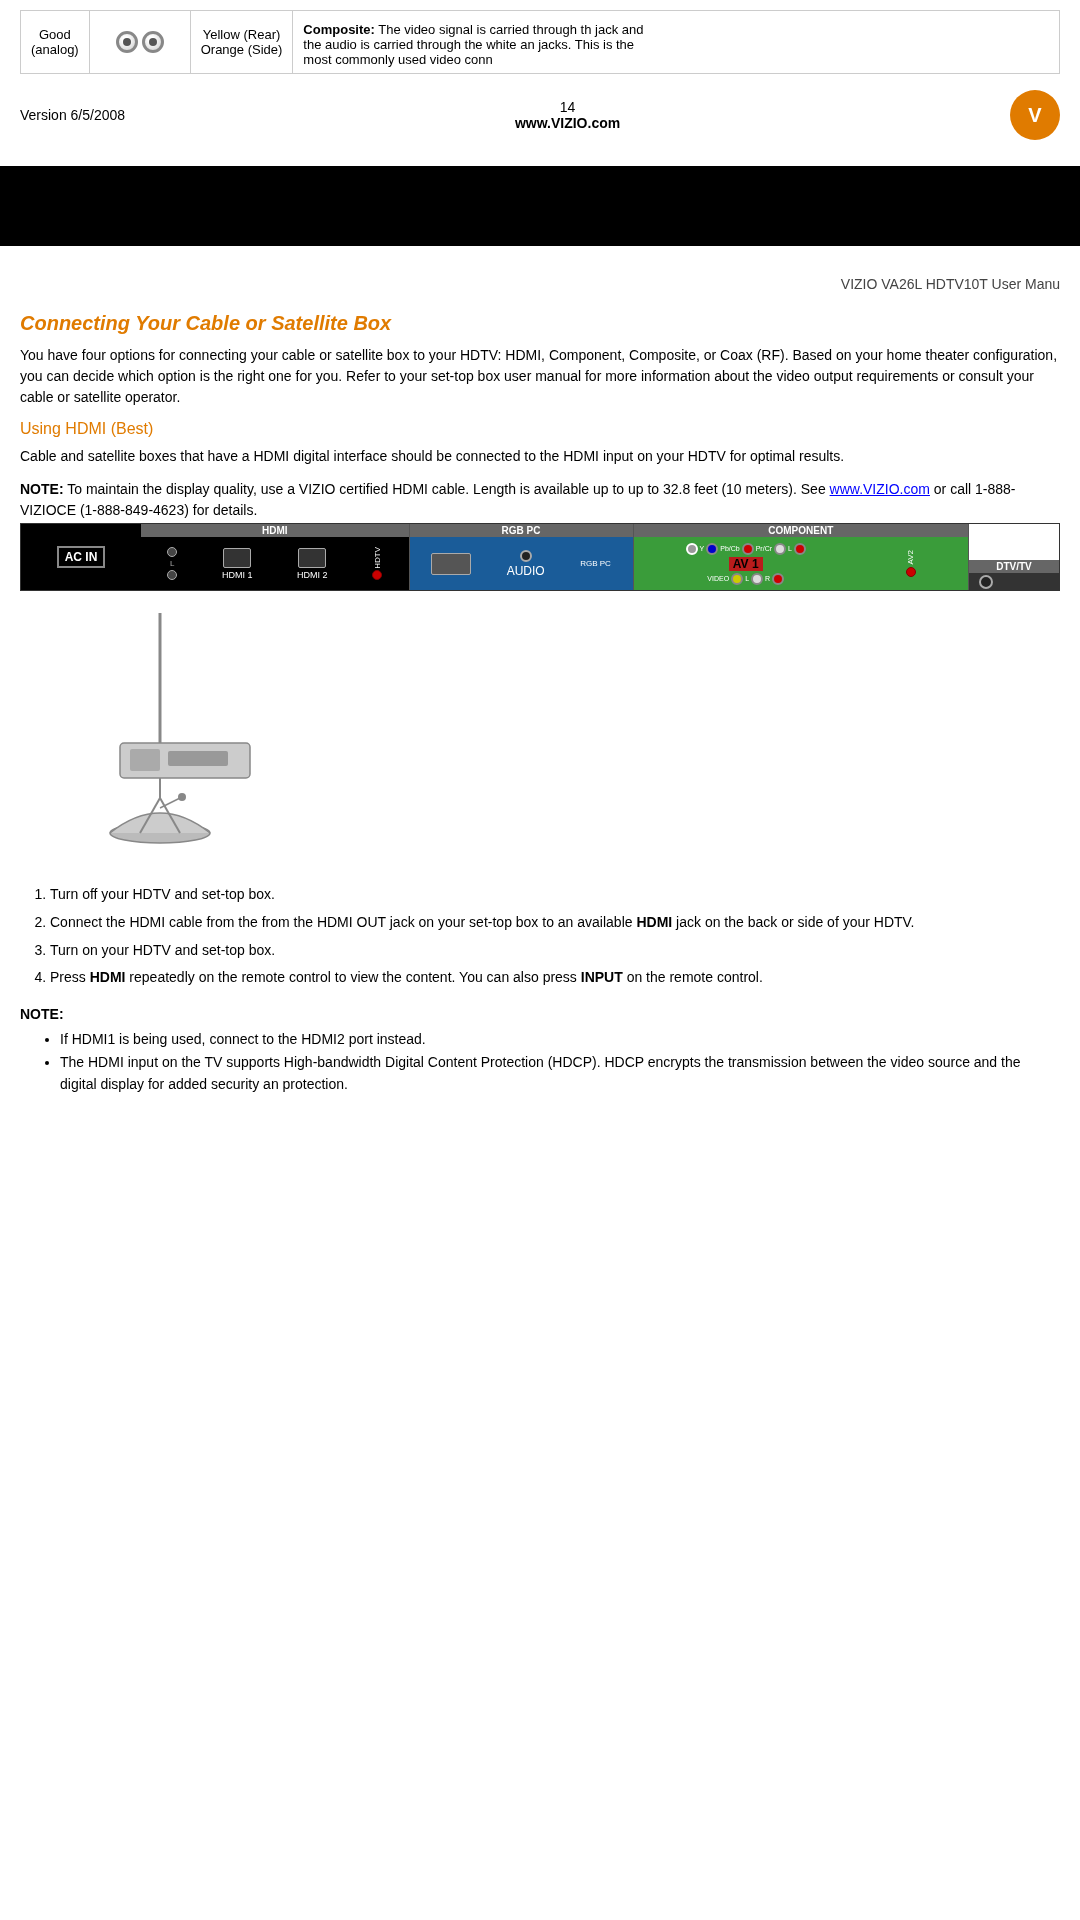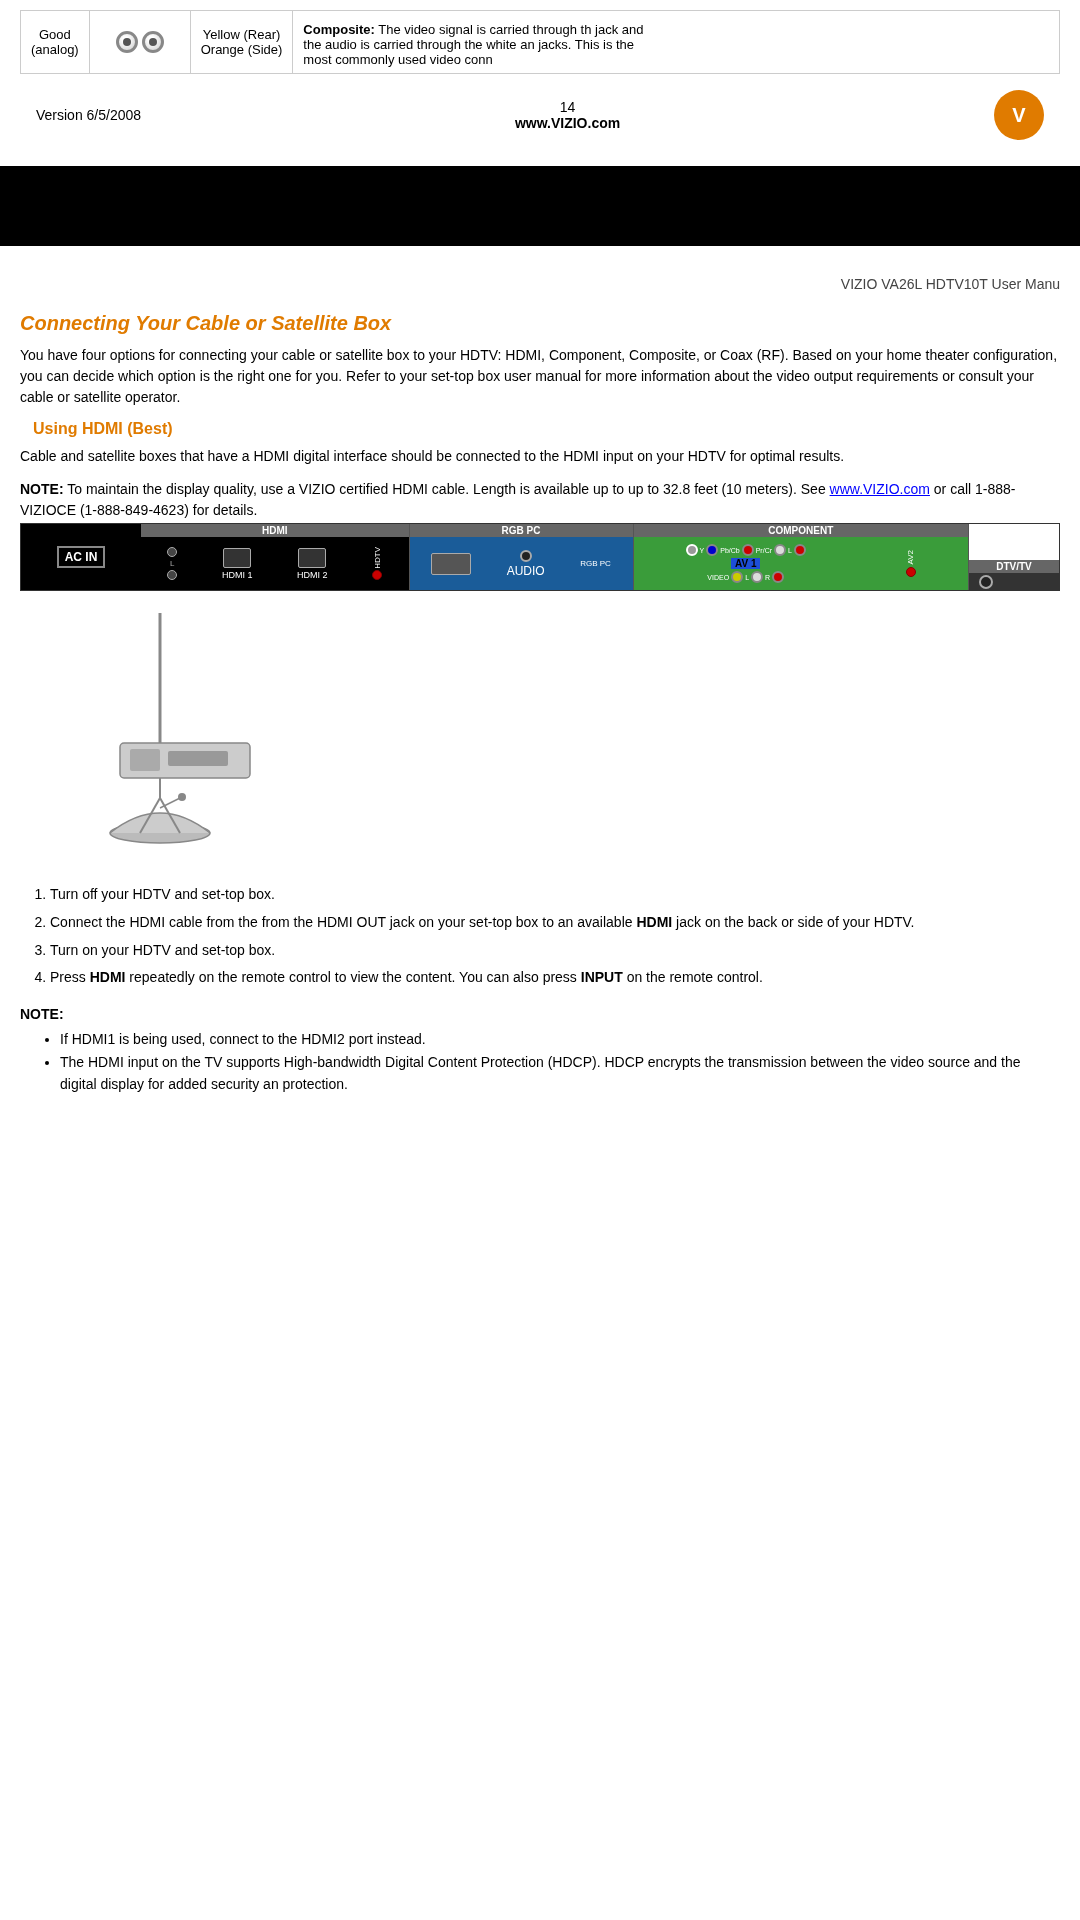--- a/index.html
+++ b/index.html
@@ -75,21 +75,21 @@
       font-size: 14px;
       margin-bottom: 8px;
     }
 
     .note-label { font-weight: bold; }
 
     .version-line {
       display: flex;
       align-items: center;
       justify-content: space-between;
-      padding: 6px 36px;
+      padding: 6px 20px;
       font-size: 14px;
     }
 
     .version-center {
       text-align: center;
       flex: 1;
     }
 
     .vizio-logo-circle {
       width: 50px;
@@ -130,25 +130,24 @@
       margin-bottom: 10px;
     }
 
     .body-text {
       font-size: 14px;
       line-height: 1.5;
       margin-bottom: 12px;
     }
 
     .sub-heading {
-      font-weight: bold;
+      font-weight: normal;
       color: #e07b00;
       font-size: 16px;
       margin-bottom: 8px;
-      margin-left: 13px;
     }
 
     .note-block {
       font-size: 14px;
       margin-bottom: 2px;
       line-height: 1.5;
     }
 
     .note-block .bold { font-weight: bold; }
 
@@ -479,21 +478,21 @@
             <span style="font-size:7px;color:#fff;">Y</span>
             <div class="rca-small blue"></div>
             <span style="font-size:7px;color:#fff;">Pb/Cb</span>
             <div class="rca-small red"></div>
             <span style="font-size:7px;color:#fff;">Pr/Cr</span>
             <div class="rca-small white"></div>
             <span style="font-size:7px;color:#fff;">L</span>
             <div class="rca-small red"></div>
           </div>
 
-          <div style="background:#1d4ed8;padding:0 4px;font-size:10px;color:#000;font-weight:bold;margin-top:1px;">AV 1</div>
+          <div style="background:#b91c1c;padding:0 4px;font-size:12px;color:#000;font-weight:bold;margin-top:1px;">AV 1</div>
           <div style="display:flex;gap:2px;align-items:center;margin-top:1px;">
             <span style="font-size:7px;color:#fff;">VIDEO</span>
             <div class="rca-small yellow"></div>
             <span style="font-size:7px;color:#fff;">L</span>
             <div class="rca-small white"></div>
             <span style="font-size:7px;color:#fff;">R</span>
             <div class="rca-small red"></div>
           </div>
         </div>
 

